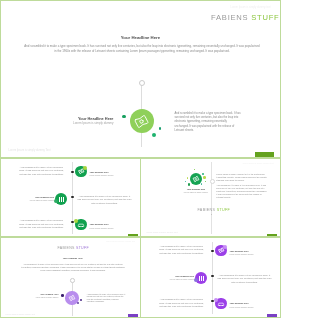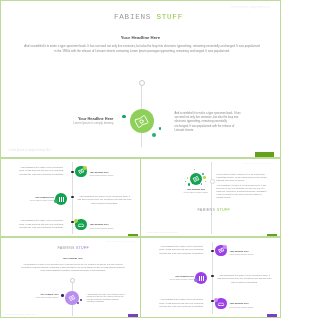--- a/index.html
+++ b/index.html
@@ -23,21 +23,21 @@
 .hl{font-weight:bold;color:#4d4d4d;text-align:center;}
 .sub{color:#9b9b9b;text-align:center;}
 .para{color:#8a8a8a;text-align:center;line-height:1.55;}
 .vline{position:absolute;background:#ddd;width:1px;}
 .dotmark{position:absolute;border-radius:50%;border:1px solid #ccc;background:#fff;}
 .circ{position:absolute;border-radius:50%;}
 .dot{position:absolute;border-radius:50%;}
 .footer{position:absolute;color:#e3e3e3;}
 .topright{position:absolute;color:#efefef;}
 
-.s1-title{position:absolute;left:8px;top:11px;width:100%;text-align:center;font-size:7.6px;letter-spacing:0.75px;font-family:Liberation Mono, monospace;}
+.s1-title{position:absolute;left:0;top:11px;width:100%;text-align:right;font-size:7.6px;letter-spacing:0.75px;}
 .s1-hl{position:absolute;left:0;top:33.5px;width:100%;font-size:4.3px;}
 .s1-para{position:absolute;left:22px;top:42.5px;width:237px;font-size:2.9px;line-height:5px;}
 .s1-vline{left:139.5px;top:81px;height:64px;}
 .s1-topmark{left:137.5px;top:78px;width:4.2px;height:4.2px;}
 .s1-circ{left:128px;top:107.5px;width:24px;height:24px;background:#8fd05a;display:flex;align-items:center;justify-content:center;}
 .s1-d1{left:120.7px;top:113.1px;width:3.4px;height:3.4px;background:#17a05f;}
 .s1-d2{left:157px;top:125.6px;width:2.9px;height:2.9px;background:#1b9f6e;}
 .s1-d3{left:150.2px;top:131.4px;width:4px;height:4px;background:#1eb36e;}
 .s1-lhl{position:absolute;left:50px;top:114.5px;width:62px;font-size:3.9px;text-align:right;}
 .s1-lsub{position:absolute;left:44px;top:119.5px;width:68px;font-size:3px;text-align:right;color:#a5a5a5;}

